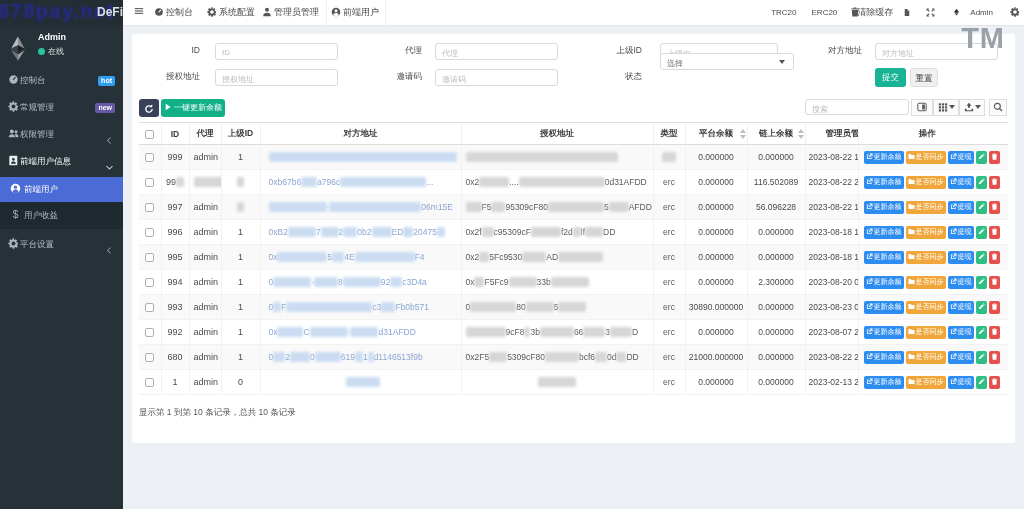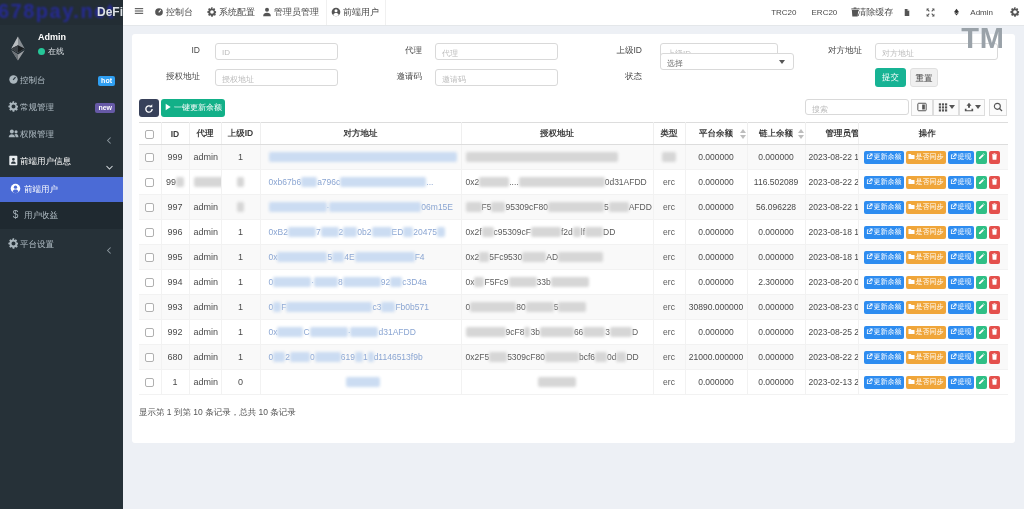--- a/index.html
+++ b/index.html
@@ -441,21 +441,21 @@
 <tr>
             <td><span class="cb"></span></td>
             <td>992</td>
             <td>admin</td>
             <td>1</td>
             <td class="addr"><span>0x</span><span class="bp bpb" style="width:26px"></span><span>C</span><span class="bp bpb" style="width:38px"></span><span>·</span><span class="bp bpb" style="width:28px"></span><span>d31AFDD</span></td>
             <td class="auth"><span class="bp bpg" style="width:40px"></span><span>9cF8</span><span class="bp bpg" style="width:6px"></span><span>3b</span><span class="bp bpg" style="width:34px"></span><span>66</span><span class="bp bpg" style="width:22px"></span><span>3</span><span class="bp bpg" style="width:22px"></span><span>D</span></td>
             <td class="typ">erc</td>
             <td class="num">0.000000</td>
             <td class="num">0.000000</td>
-            <td class="dt">2023-08-25 2</td>
+            <td class="dt">2023-08-07 2</td>
             <td class="opc"><span class="ob o-blue"><svg width="7" height="7" viewBox="0 0 12 12" style="vertical-align:-1px;margin-right:1px;">
                   <path fill="#ffffff" d="M4.8 2.4H1.6v8h8V7.2H8.2v1.8H3V3.8h1.8zM6.2.8h5v5H9.8V3.4L6 7.2 4.8 6l3.8-3.8H6.2z"></path>
                 </svg>更新余额</span><span class="ob o-org"><svg width="7" height="7" viewBox="0 0 12 12" style="vertical-align:-1px;margin-right:1px;">
                   <path fill="#ffffff" d="M.8 1.8h4l1.2 1.5h5.2v7H.8z"></path>
                 </svg>是否同步</span><span class="ob o-blue"><svg width="7" height="7" viewBox="0 0 12 12" style="vertical-align:-1px;margin-right:1px;">
                   <path fill="#ffffff" d="M4.8 2.4H1.6v8h8V7.2H8.2v1.8H3V3.8h1.8zM6.2.8h5v5H9.8V3.4L6 7.2 4.8 6l3.8-3.8H6.2z"></path>
                 </svg>提现</span><span class="ob o-grn" style="width:11px;padding:0;"><svg width="7" height="7" viewBox="0 0 12 12" style="vertical-align:-1px;">
                   <path fill="#ffffff" d="M1.6 8.2L7.8 2l2.2 2.2L3.8 10.4H1.6zM8.6 1.2l.8-.8 2.2 2.2-.8.8z"></path>
                 </svg></span><span class="ob o-red" style="width:11px;padding:0;"><svg width="7" height="7" viewBox="0 0 12 12" style="vertical-align:-1px;">
                   <rect x="4.4" y=".6" width="3.2" height="1.4" fill="#ffffff"></rect>

